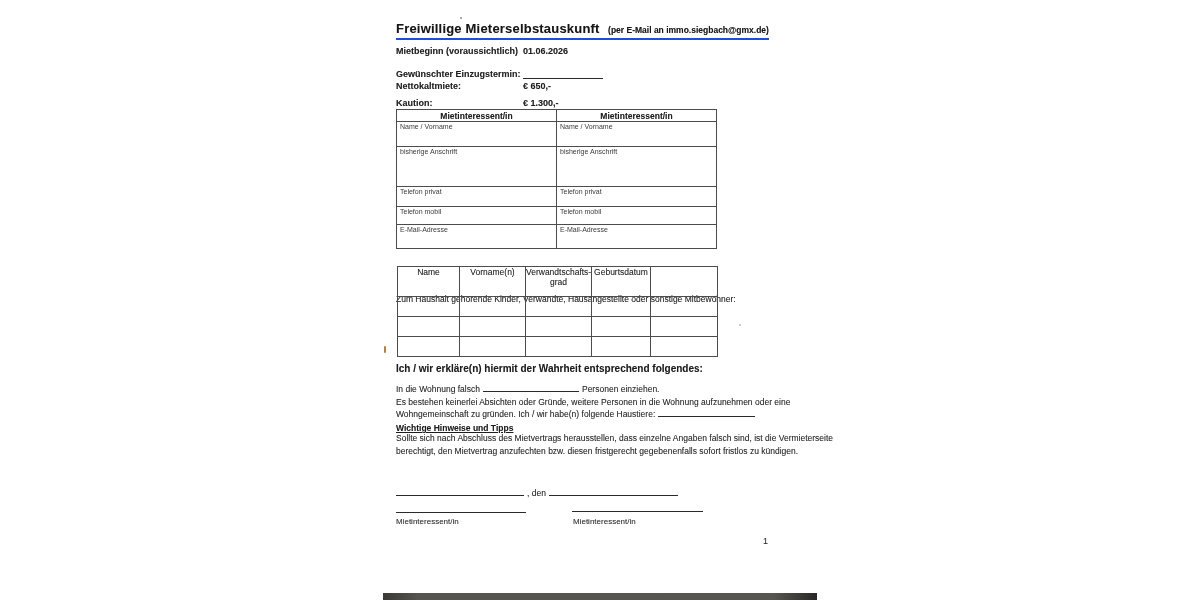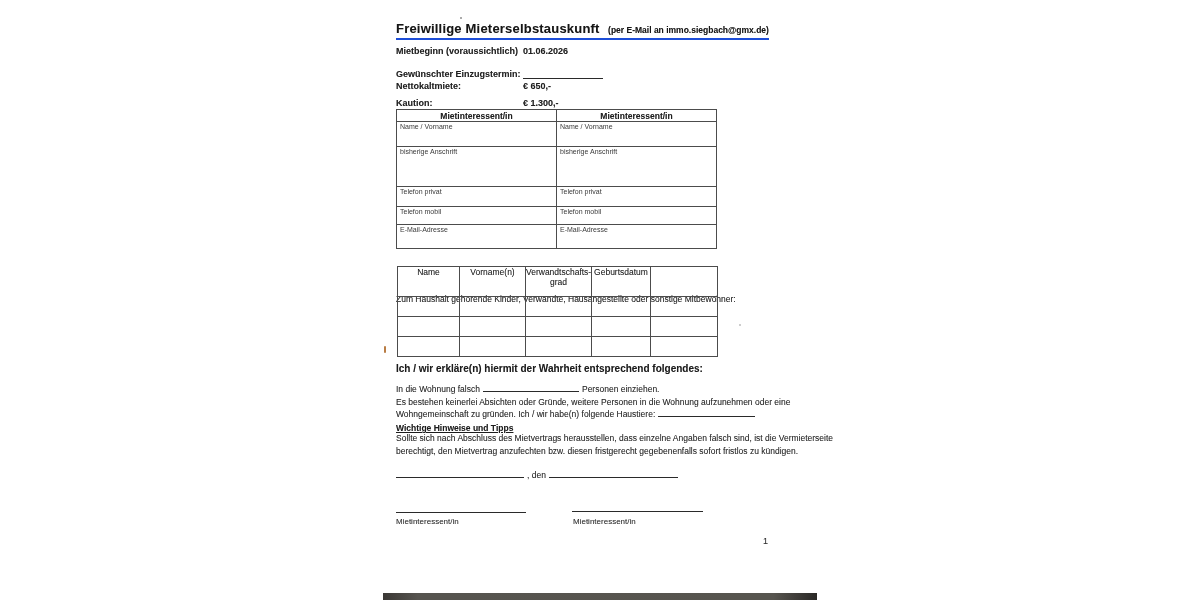--- a/index.html
+++ b/index.html
@@ -163,21 +163,21 @@
 
     <div class="txt" style="top:397px;">Es bestehen keinerlei Absichten oder Gründe, weitere Personen in die Wohnung aufzunehmen oder eine</div>
     <div class="txt" style="top:408px;">
       <span>Wohngemeinschaft zu gründen. Ich / wir habe(n) folgende Haustiere:</span><span class="inline-line" style="width:97px;"></span>
     </div>
 
     <div class="txt txt-bold txt-underline" style="top:423px;">Wichtige Hinweise und Tipps</div>
     <div class="txt" style="top:433px;">Sollte sich nach Abschluss des Mietvertrags herausstellen, dass einzelne Angaben falsch sind, ist die Vermieterseite</div>
     <div class="txt" style="top:446px;text-align:right;">berechtigt, den Mietvertrag anzufechten bzw. diesen fristgerecht gegebenenfalls sofort fristlos zu kündigen.</div>
 
-    <div class="txt" style="top:469px;text-align:center;">
+    <div class="txt" style="top:487px;text-align:center;">
       <span class="inline-line" style="width:128px;margin-left:0;"></span><span>, den</span><span class="inline-line" style="width:129px;"></span>
     </div>
 
     <div class="sig-line" style="left:13px;top:512px;width:130px;"></div>
     <div class="sig-line" style="left:189px;top:511px;width:131px;"></div>
     <div class="txt" style="top:517px;font-size:8px;color:#383838;">Mietinteressent/in</div>
     <div class="txt" style="left:190px;top:517px;font-size:8px;color:#383838;">Mietinteressent/in</div>
 
     <div class="txt" style="left:380px;top:536px;font-size:9px;color:#333;">1</div>
 

